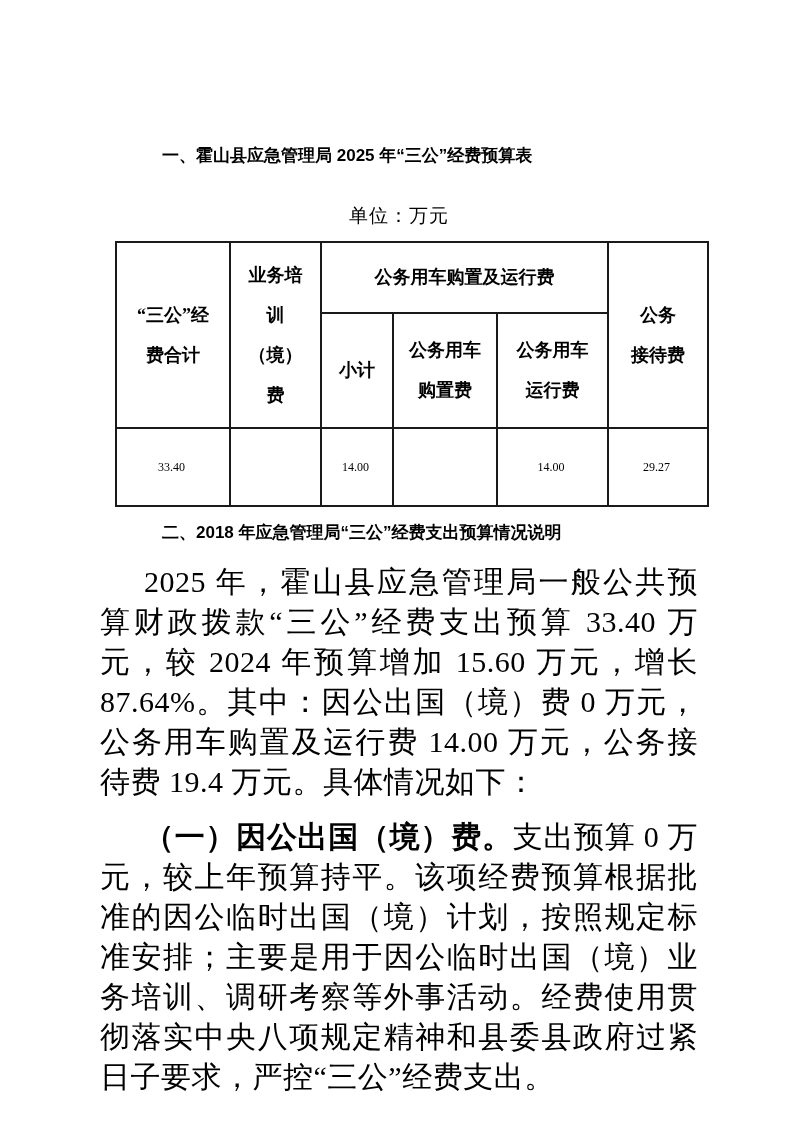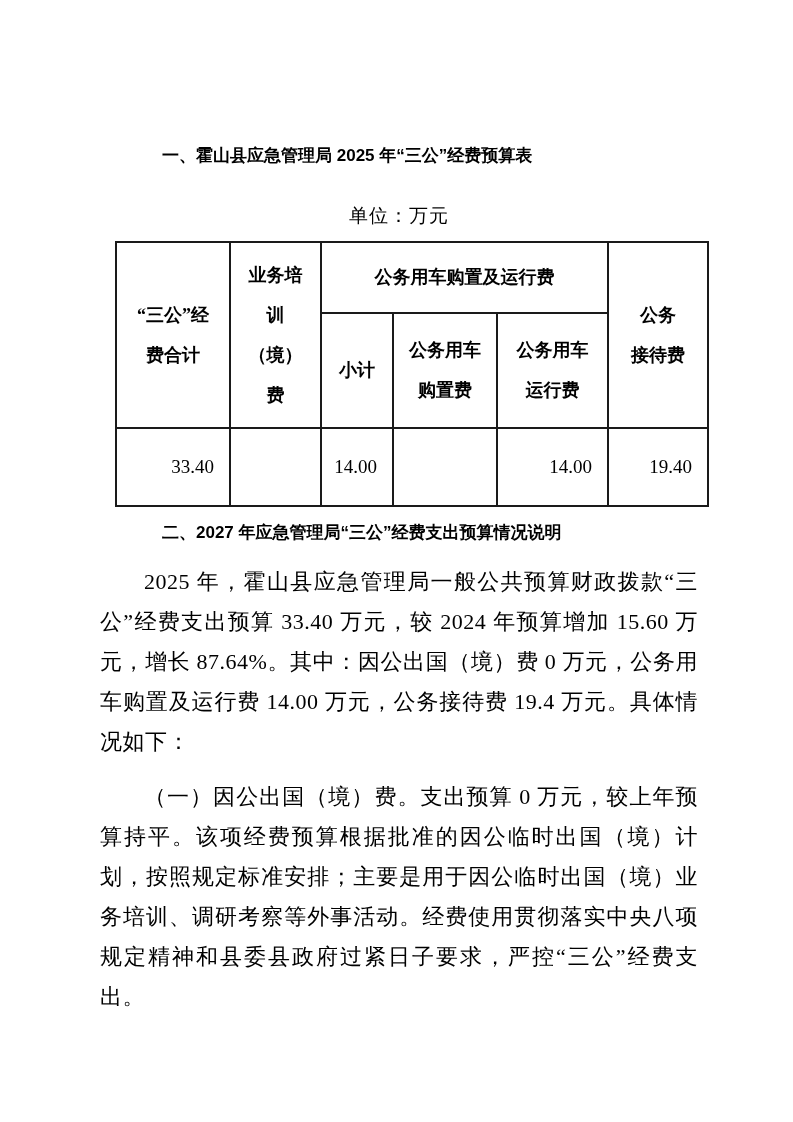--- a/index.html
+++ b/index.html
@@ -63,44 +63,43 @@
     white-space: pre-line;
     padding: 12px;
     overflow: hidden;
     margin-top: 15px;
   }
   table.budget tr.group-row td { height: 42px; }
   table.budget tr.sub-row td   { height: 85px; text-align: center; }
   table.budget tr.data-row td {
     height: 52px;
     font-weight: normal;
-    font-size: 19px;
+    font-size: 12px;
     line-height: 52px;
-    text-align: right;
     padding-right: 15px;
     white-space: nowrap;
   }
   col.c1 { width: 114px; }
   col.c2 { width: 91px; }
   col.c3 { width: 72px; }
   col.c4 { width: 104px; }
   col.c5 { width: 111px; }
   col.c6 { width: 100px; }
   .body-para {
     margin: 0;
-    font-size: 22px;
+    font-size: 30px;
     line-height: 40px;
     text-align: justify;
     text-indent: 44px;
     letter-spacing: 0.5px;
   }
   .body-para.overview { margin-top: 15px; }
   .body-para.item     { margin-top: 15px; }
   .body-para .lead {
-    font-weight: normal;
+    font-weight: bold;
   }
 </style>
 </head>
 <body>
 
 <div class="page">
 
   <h1 class="doc-title">
   </h1>
 
@@ -133,26 +132,26 @@
 购置费</td>
         <td>公务用车
 运行费</td>
       </tr>
       <tr class="data-row">
         <td>33.40</td>
         <td></td>
         <td>14.00</td>
         <td></td>
         <td>14.00</td>
-        <td>19.40</td>
+        <td>29.27</td>
       </tr>
     </tbody>
   </table>
 
-  <div class="section-heading second">二、2027 年应急管理局“三公”经费支出预算情况说明</div>
+  <div class="section-heading second">二、2018 年应急管理局“三公”经费支出预算情况说明</div>
 
   <p class="body-para overview">2025 年，霍山县应急管理局一般公共预算财政拨款“三公”经费支出预算 33.40 万元，较 2024 年预算增加 15.60 万元，增长 87.64%。其中：因公出国（境）费 0 万元，公务用车购置及运行费 14.00 万元，公务接待费 19.4 万元。具体情况如下：</p>
 
   <p class="body-para item">
     <span class="lead">（一）因公出国（境）费。</span><span>支出预算 0 万元，较上年预算持平。该项经费预算根据批准的因公临时出国（境）计划，按照规定标准安排；主要是用于因公临时出国（境）业务培训、调研考察等外事活动。经费使用贯彻落实中央八项规定精神和县委县政府过紧日子要求，严控“三公”经费支出。</span>
   </p>
 
 </div>
 
 </body></html>

